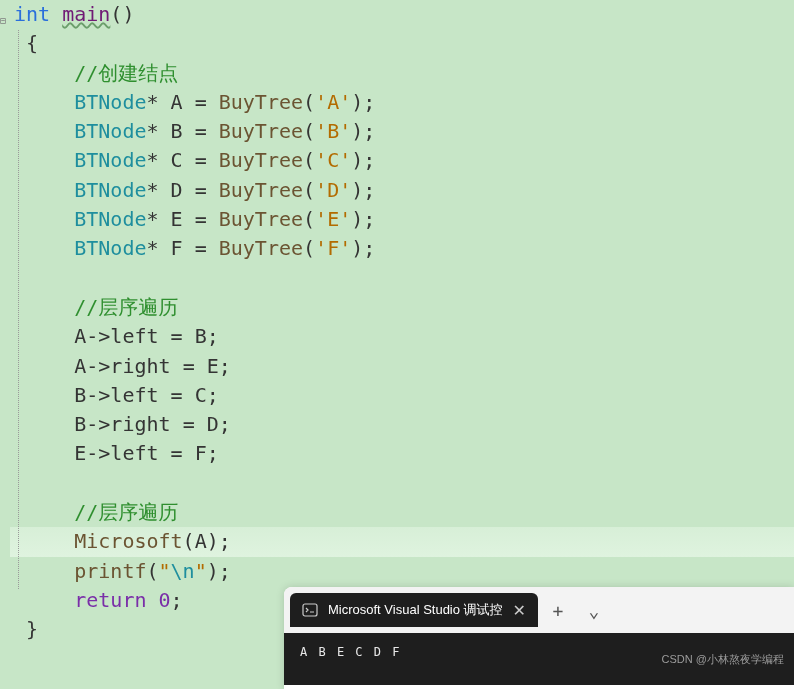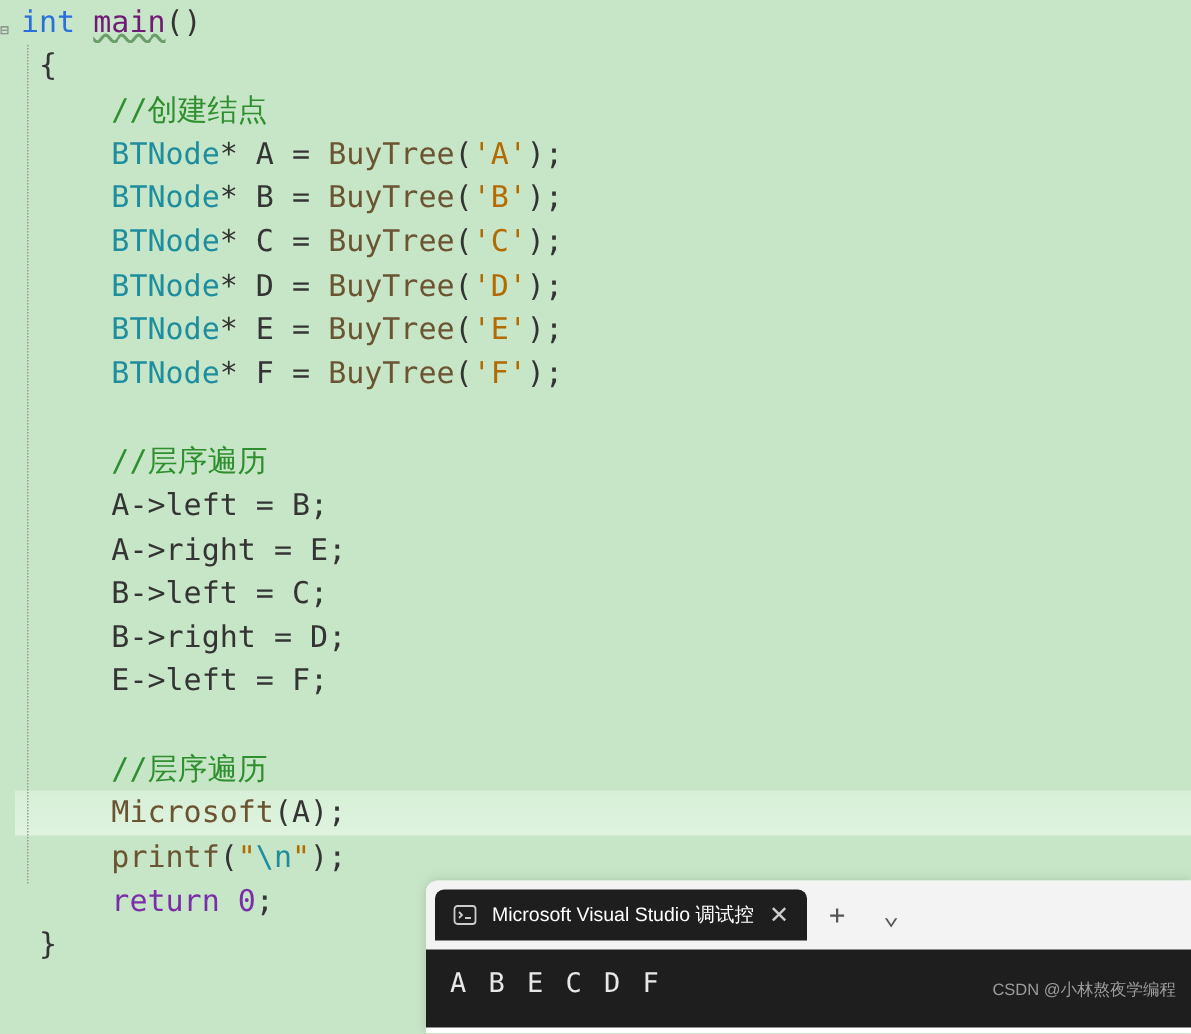--- a/index.html
+++ b/index.html
@@ -91,21 +91,21 @@
     display: flex; align-items: center; justify-content: center;
     color: #555; font-size: 18px;
     border-radius: 4px;
   }
   .terminal-body {
     background: #1e1e1e;
     color: #e8e8e8;
     height: 52px;
     padding: 12px 16px;
     font-family: Consolas, monospace;
-    font-size: 18px;
+    font-size: 12px;
     letter-spacing: 2px;
   }
   .watermark {
     position: absolute;
     right: 10px;
     bottom: 22px;
     color: #9c9c9c;
     font-family: "Microsoft YaHei", sans-serif;
     font-size: 11px;
   }

